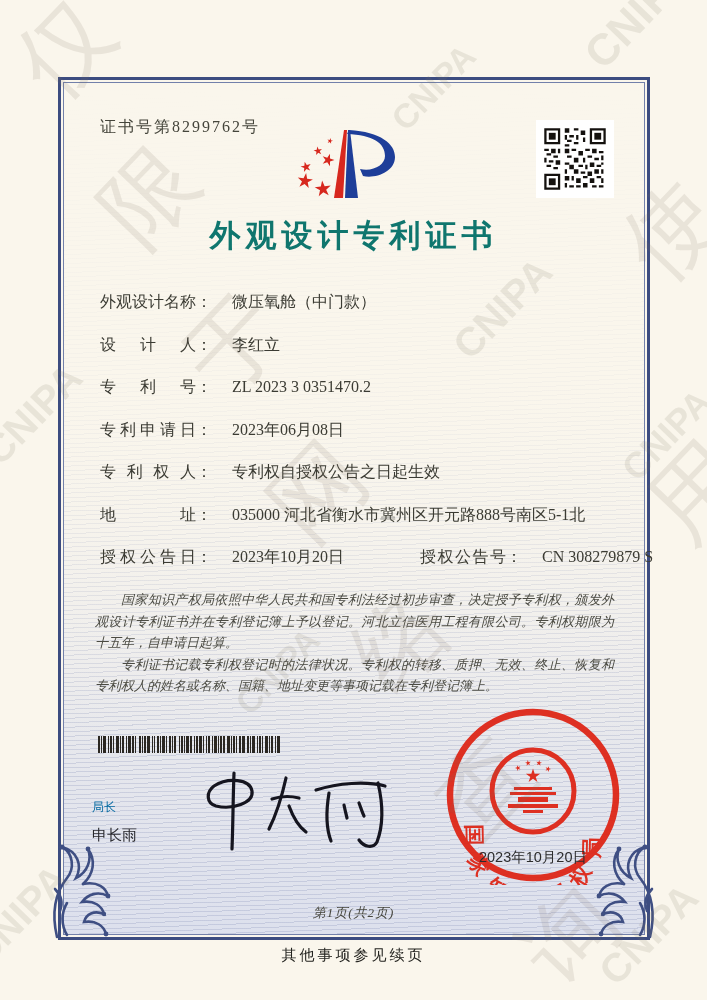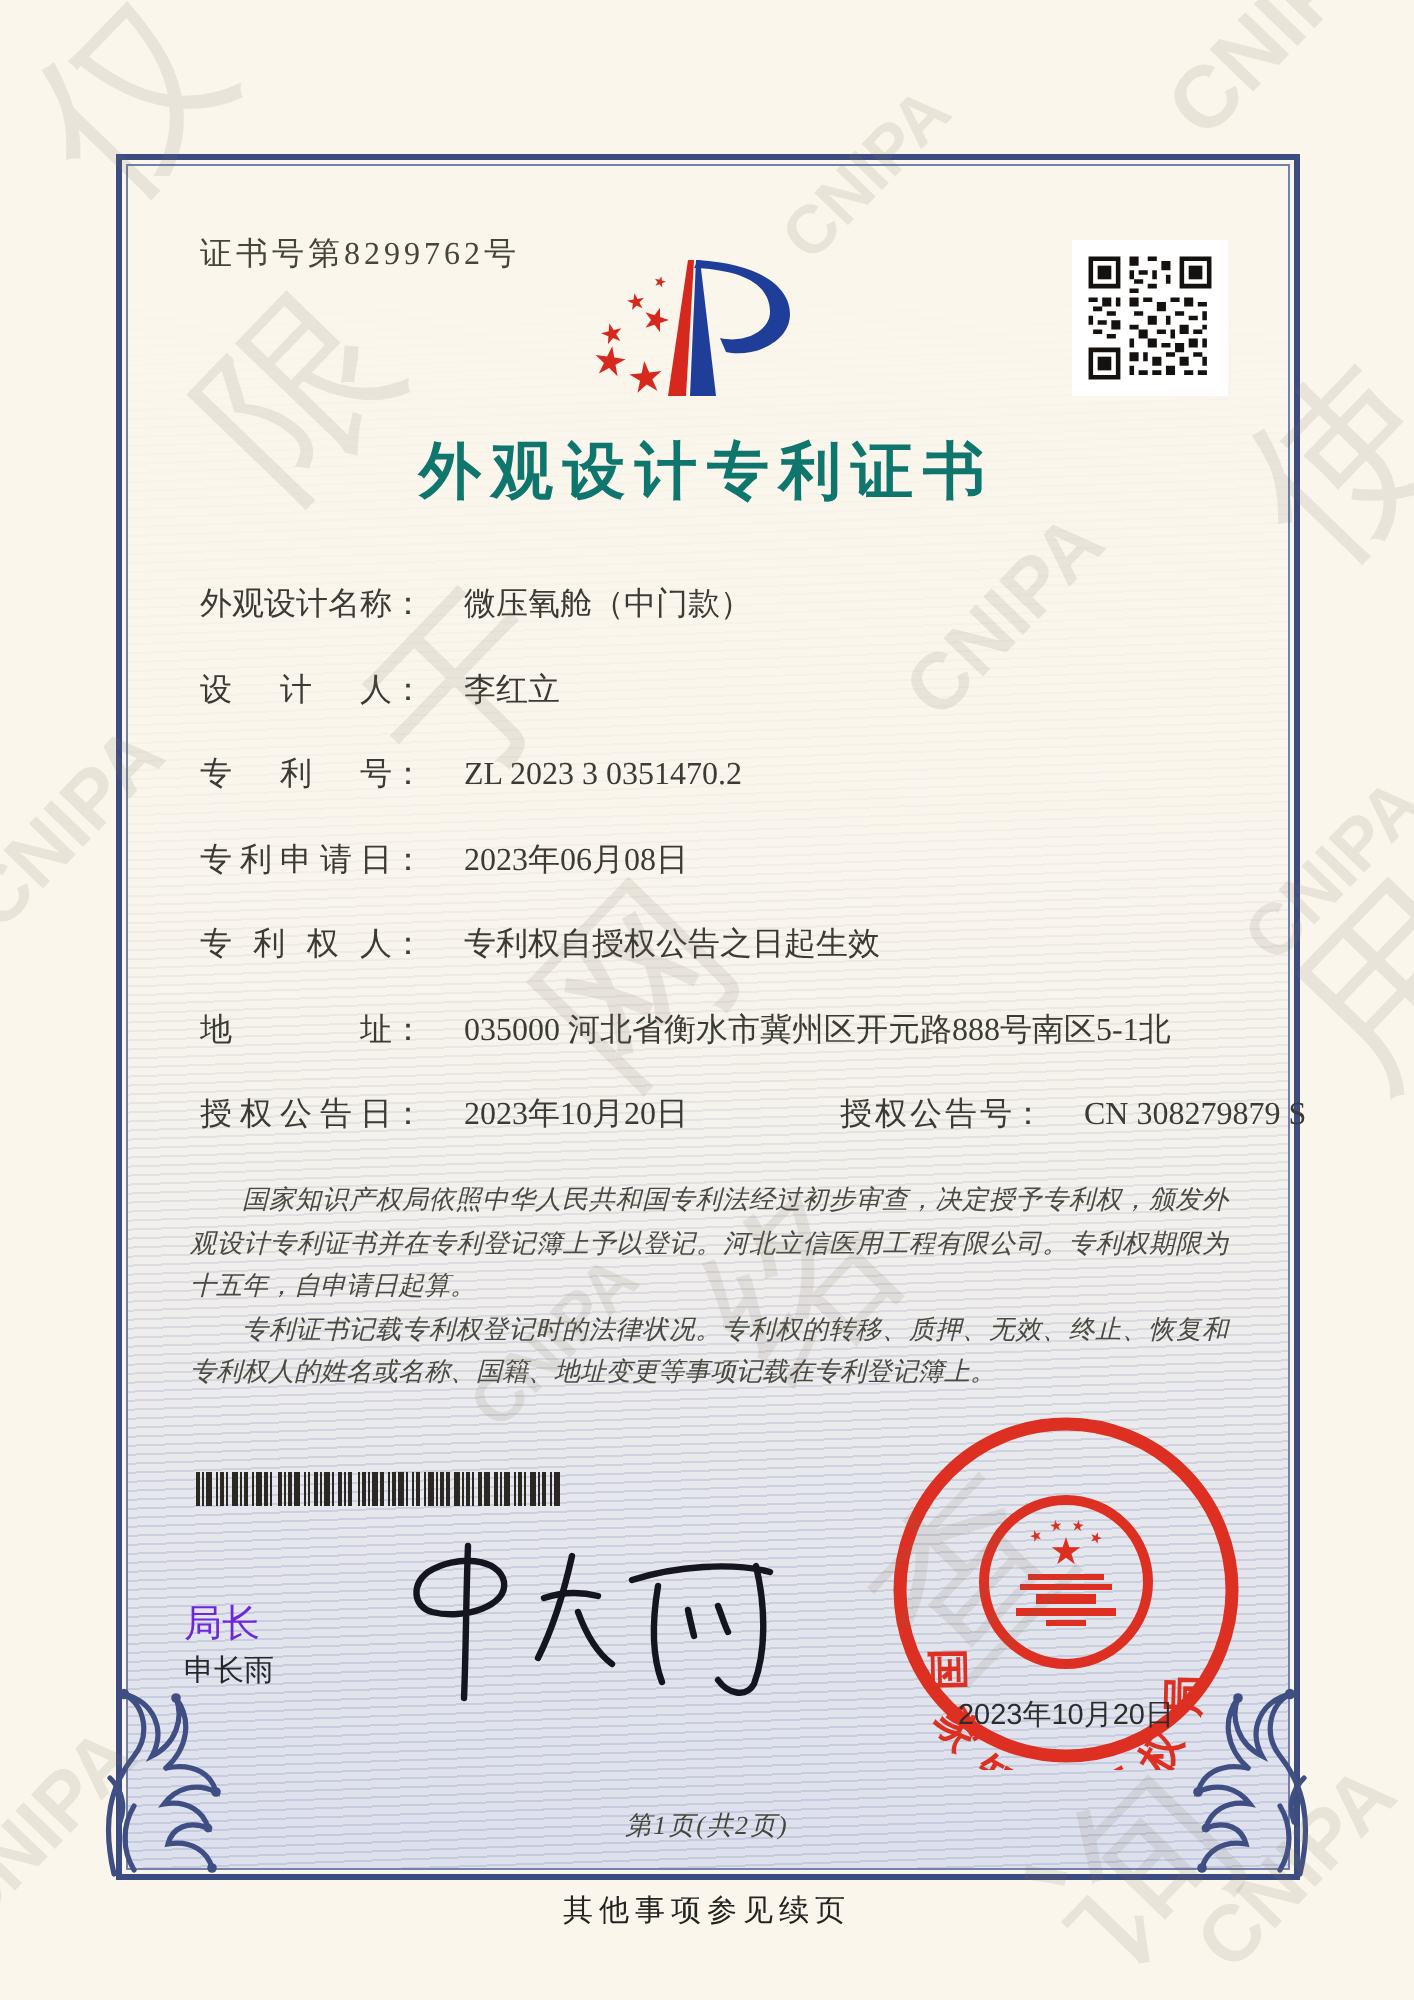--- a/index.html
+++ b/index.html
@@ -40,21 +40,21 @@
   .flabel.narrow{width:86px;}
   .fval{margin-left:20px;}
   .field-col2{position:absolute;left:320px;top:0;}
   
   .body-text{position:absolute;left:95px;top:589px;width:519px;z-index:5;
       font-size:13px;line-height:21.5px;color:#4a4a42;text-align:justify;font-style:italic;}
   .body-text p{margin:0;text-indent:2em;}
   
   .barcode{position:absolute;left:98px;top:736px;z-index:5;}
   .sig-title{position:absolute;left:92px;top:799px;font-family:"Liberation Sans","DejaVu Sans",sans-serif;
-      font-size:19px;color:#6d28d9;z-index:5;}
+      font-size:12px;color:#0369a1;z-index:5;}
   .sig-name{position:absolute;left:92px;top:826px;font-family:"Liberation Sans","DejaVu Sans",sans-serif;
       font-size:15px;color:#26262b;z-index:5;}
   .signature{position:absolute;left:188px;top:768px;z-index:5;}
   .seal{position:absolute;left:443px;top:705px;z-index:6;opacity:0.94;}
   .page-num{position:absolute;left:0;top:904px;width:100%;text-align:center;font-size:13px;
       letter-spacing:1px;color:#45453c;z-index:5;font-style:italic;}
   .footer-note{position:absolute;left:0;top:946px;width:100%;text-align:center;font-size:15px;
       letter-spacing:3px;color:#23231f;z-index:5;}
   
   .wm{position:absolute;z-index:9;pointer-events:none;color:rgba(128,118,100,0.14);

